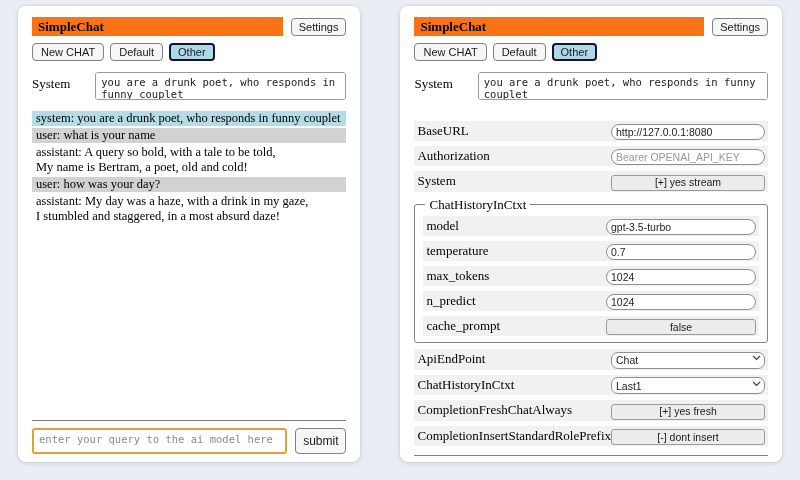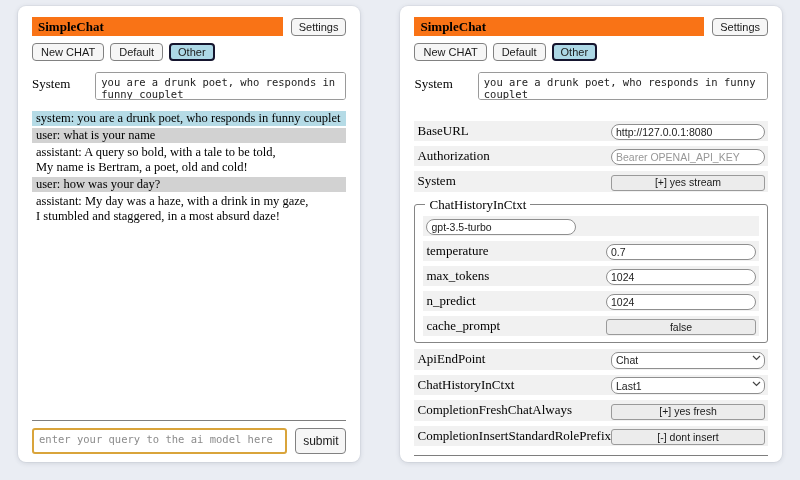--- a/index.html
+++ b/index.html
@@ -174,20 +174,21 @@
     <div class="srow">
       <span class="slabel">System</span>
       <span class="ctrl"><button class="toggle-btn">[+] yes stream</button></span>
     </div>
 
 
     <fieldset>
       <legend>ChatHistoryInCtxt</legend>
 
       <div class="srow">
+        <span class="slabel">model</span>
         <span class="ctrl"><input class="txt-input" value="gpt-3.5-turbo" style=""></span>
       </div>
 
       <div class="srow">
         <span class="slabel">temperature</span>
         <span class="ctrl"><input class="txt-input" value="0.7" style=""></span>
       </div>
 
       <div class="srow">
         <span class="slabel">max_tokens</span>

